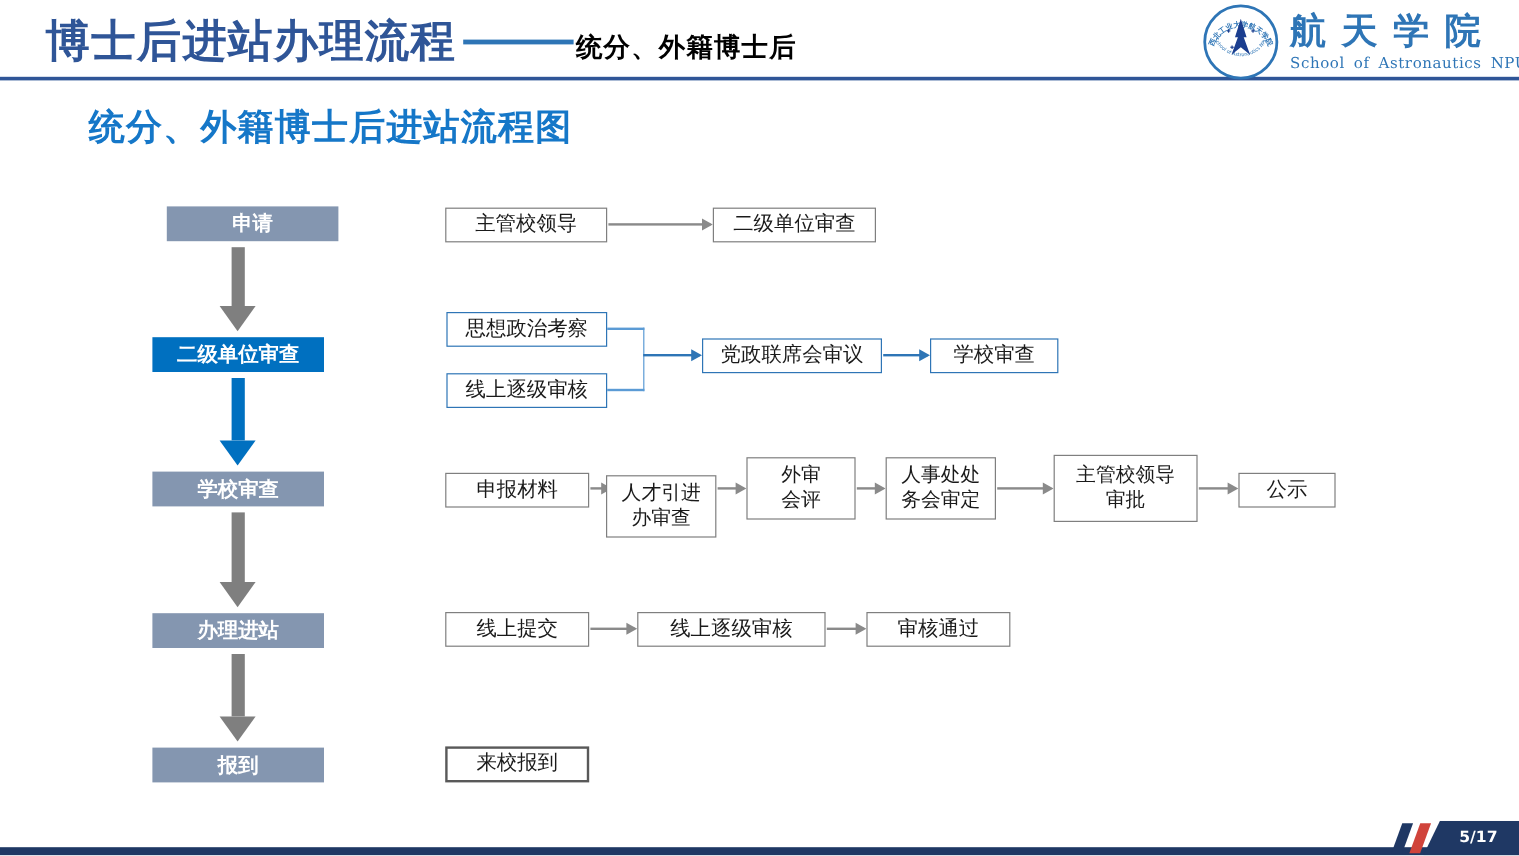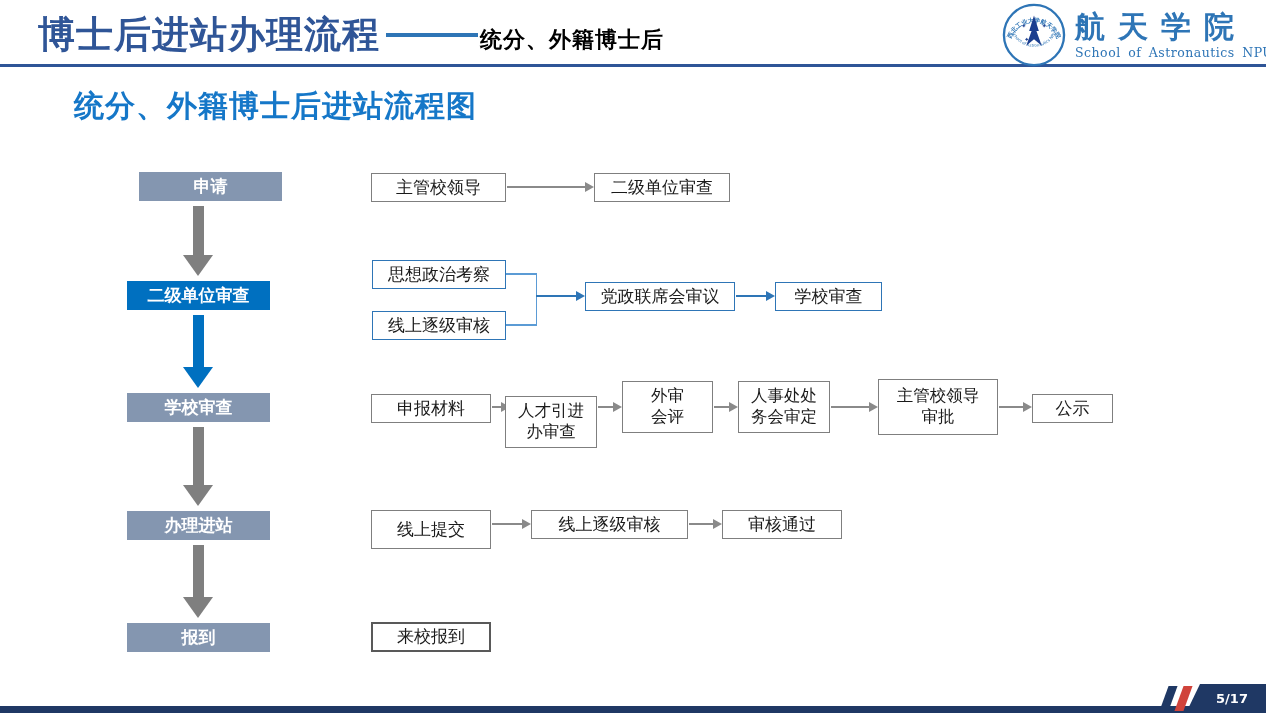--- a/index.html
+++ b/index.html
@@ -147,21 +147,21 @@
 会评</div>
   <div class="harrow" style="left:714px;top:406px;width:22px;"></div>
   <div class="wbox two-line" style="left:738px;top:381px;width:92px;height:52px;">人事处处
 务会审定</div>
   <div class="harrow" style="left:831px;top:406px;width:45px;"></div>
   <div class="wbox two-line" style="left:878px;top:379px;width:120px;height:56px;">主管校领导
 审批</div>
   <div class="harrow" style="left:999px;top:406px;width:31px;"></div>
   <div class="wbox" style="left:1032px;top:394px;width:81px;height:29px;">公示</div>
 
-  <div class="wbox" style="left:371px;top:510px;width:120px;height:39px;">线上提交</div>
+  <div class="wbox" style="left:371px;top:510px;width:120px;height:29px;">线上提交</div>
   <div class="harrow" style="left:492px;top:523px;width:37px;"></div>
   <div class="wbox" style="left:531px;top:510px;width:157px;height:29px;">线上逐级审核</div>
   <div class="harrow" style="left:689px;top:523px;width:31px;"></div>
   <div class="wbox" style="left:722px;top:510px;width:120px;height:29px;">审核通过</div>
 
   <div class="wbox thick" style="left:371px;top:622px;width:120px;height:30px;">来校报到</div>
 
   <div class="footer-bar"></div>
   <div class="stripe navy"></div>
   <div class="stripe red"></div>

